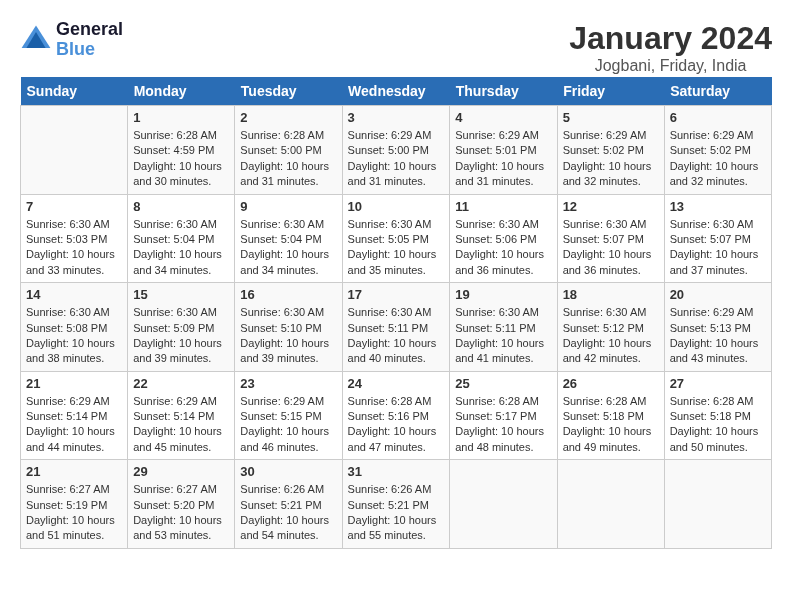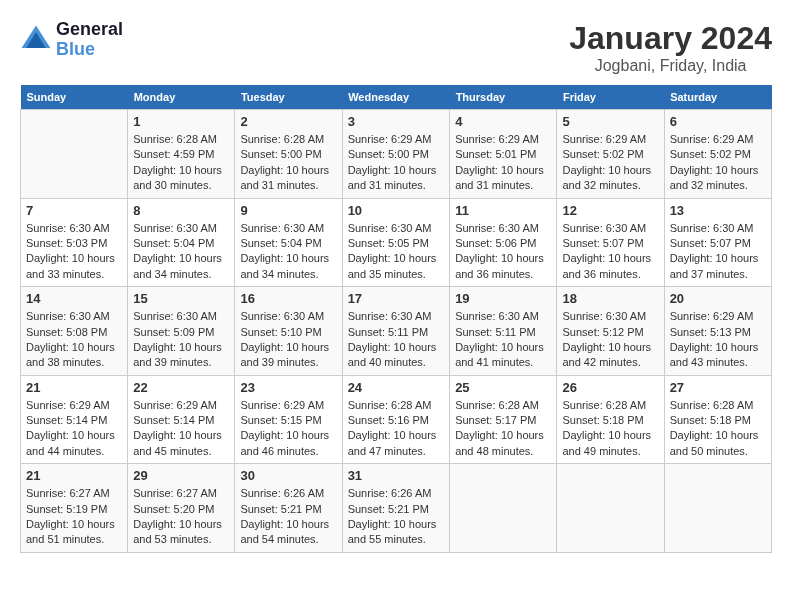--- a/index.html
+++ b/index.html
@@ -7,21 +7,21 @@
       font-family: Arial, sans-serif;
       background: #fff;
       width: 792px;
       min-height: 612px;
       padding: 20px;
     }
     .header {
       display: flex;
       justify-content: space-between;
       align-items: flex-start;
-      margin-bottom: 10px;
+      margin-bottom: 2px;
     }
     .logo {
       display: flex;
       align-items: center;
       gap: 4px;
     }
     .logo-text {
       font-size: 18px;
       font-weight: bold;
       color: #1a1a2e;
@@ -50,21 +50,21 @@
     table {
       width: 100%;
       border-collapse: collapse;
       font-size: 11px;
     }
     thead tr th {
       background-color: #2a6db5;
       color: #fff;
       text-align: left;
       padding: 6px 6px;
-      font-size: 11px;
+      font-size: 14px;
       font-weight: bold;
     }
     tbody tr td {
       border: 1px solid #ccc;
       vertical-align: top;
       padding: 4px 5px;
       min-height: 80px;
       width: 108px;
     }
     tbody tr td:first-child {

